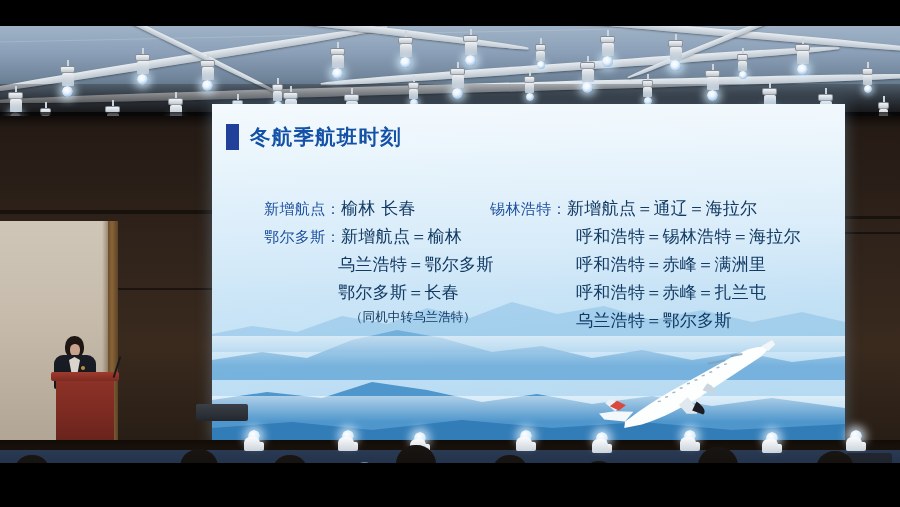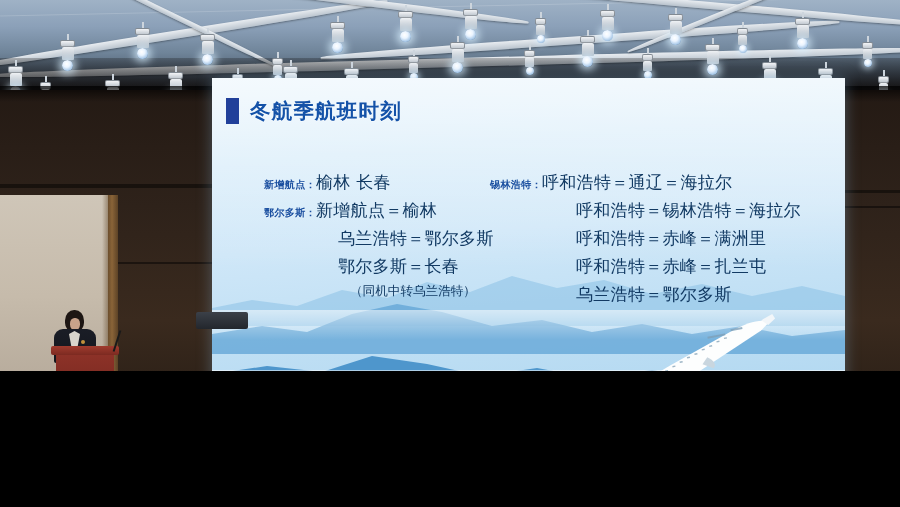--- a/index.html
+++ b/index.html
@@ -1,18 +1,18 @@
 <!DOCTYPE html>
 <html lang="zh"><head>
 <meta charset="utf-8">
 <title>Conference Presentation</title>
 <style>
   html,body{margin:0;padding:0;background:#000;}
   body{font-family:"DejaVu Sans","Liberation Sans",sans-serif;}
-  #scene{position:relative;width:900px;height:371px;overflow:hidden;background:#120d0a;}
+  #scene{position:relative;width:900px;height:437px;overflow:hidden;background:#120d0a;margin-top:26px;}
 
   
   .ceiling{position:absolute;left:0;top:0;width:900px;height:96px;overflow:hidden;
     background:linear-gradient(180deg,#9fb2c6 0%,#8ba0b8 28%,#6f8499 55%,#4a5a6c 80%,#22272e 100%);}
   .ceil-dark{position:absolute;left:0;top:58px;width:900px;height:42px;
     background:linear-gradient(180deg,rgba(14,12,10,.25),rgba(14,10,8,.96));}
   .truss{position:absolute;background:linear-gradient(180deg,#e9edf1,#b9c3cd);border-radius:40%;
     box-shadow:0 1px 2px rgba(0,0,0,.35);}
   .panel-seam{position:absolute;background:rgba(255,255,255,.16);}
 
@@ -56,21 +56,21 @@
   .title-row{position:absolute;left:14px;top:19px;display:flex;align-items:center;gap:11px;}
   .title-bar{width:13px;height:26px;background:#21409a;flex:none;}
   .slide-title{font-size:20.5px;font-weight:bold;color:#1452a8;letter-spacing:1.2px;
     text-shadow:0 1px 1px rgba(255,255,255,.5);}
 
   .cols{position:absolute;left:0;top:93px;width:100%;}
   .col{position:absolute;top:0;}
   .col-left{left:52px;}
   .col-right{left:278px;}
   .row{display:flex;align-items:baseline;height:28px;white-space:nowrap;}
-  .lbl{font-size:10px;font-weight:bold;color:#1a4fa0;letter-spacing:.4px;
+  .lbl{font-size:15px;font-weight:normal;color:#1a4fa0;letter-spacing:.4px;
     text-shadow:0 1px 0 rgba(255,255,255,.45);}
   .val{font-size:17px;color:#123a63;letter-spacing:.3px;}
   .row.indent .val{margin-left:0;text-align:center;}
   .pad-l{width:74px;flex:none;}
   .pad-r{width:86px;flex:none;}
   .note{font-size:12.6px;color:#123a63;margin-left:12px;}
 
   
   .plane{position:absolute;left:378px;top:249px;width:196px;height:72px;
      transform:rotate(-11deg);}
@@ -417,21 +417,21 @@
         </div>
         <div class="row indent">
           <div class="pad-l"></div>
           <div class="note">（同机中转乌兰浩特）</div>
         </div>
       </div>
 
       <div class="col col-right">
         <div class="row">
           <div class="lbl">锡林浩特：</div>
-          <div class="val">呼和浩特＝通辽＝海拉尔</div>
+          <div class="val">新增航点＝通辽＝海拉尔</div>
         </div>
         <div class="row indent">
           <div class="pad-r"></div>
           <div class="val">呼和浩特＝锡林浩特＝海拉尔</div>
         </div>
         <div class="row indent">
           <div class="pad-r"></div>
           <div class="val">呼和浩特＝赤峰＝满洲里</div>
         </div>
         <div class="row indent">

